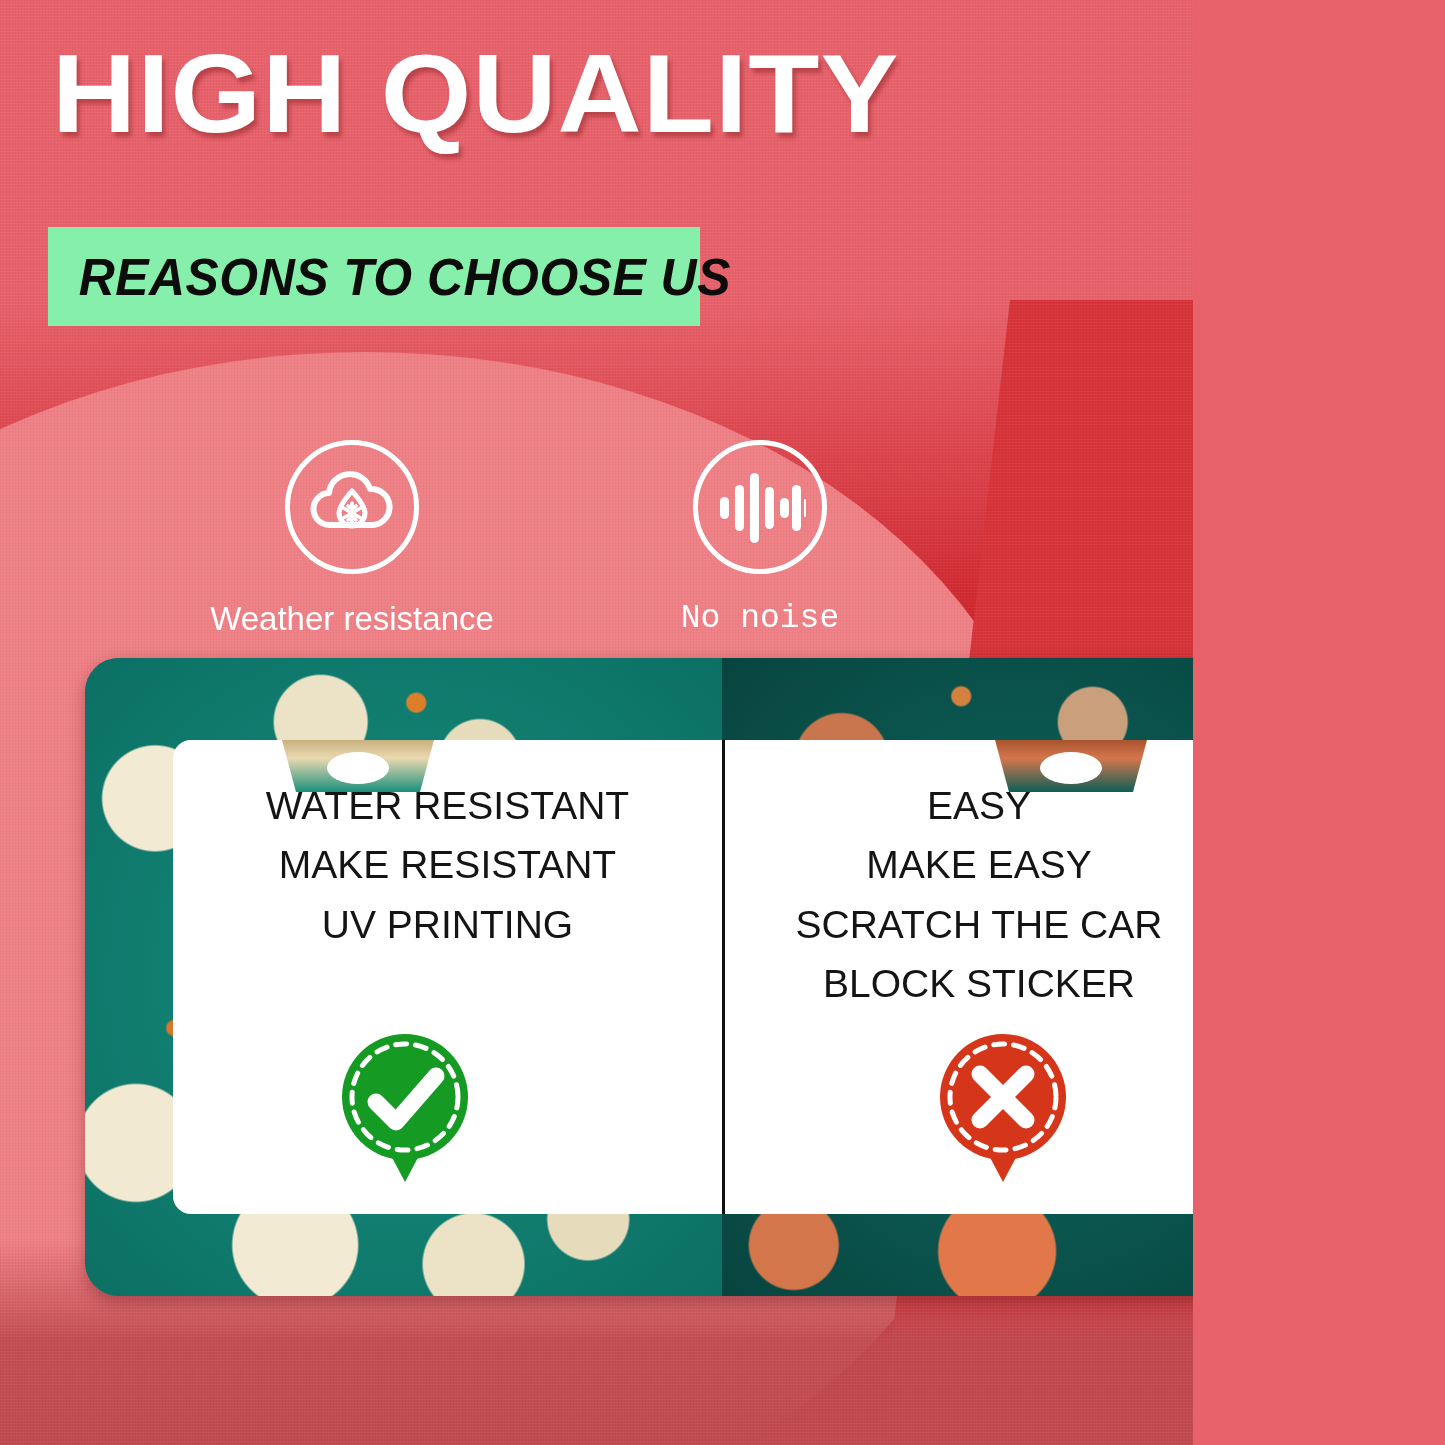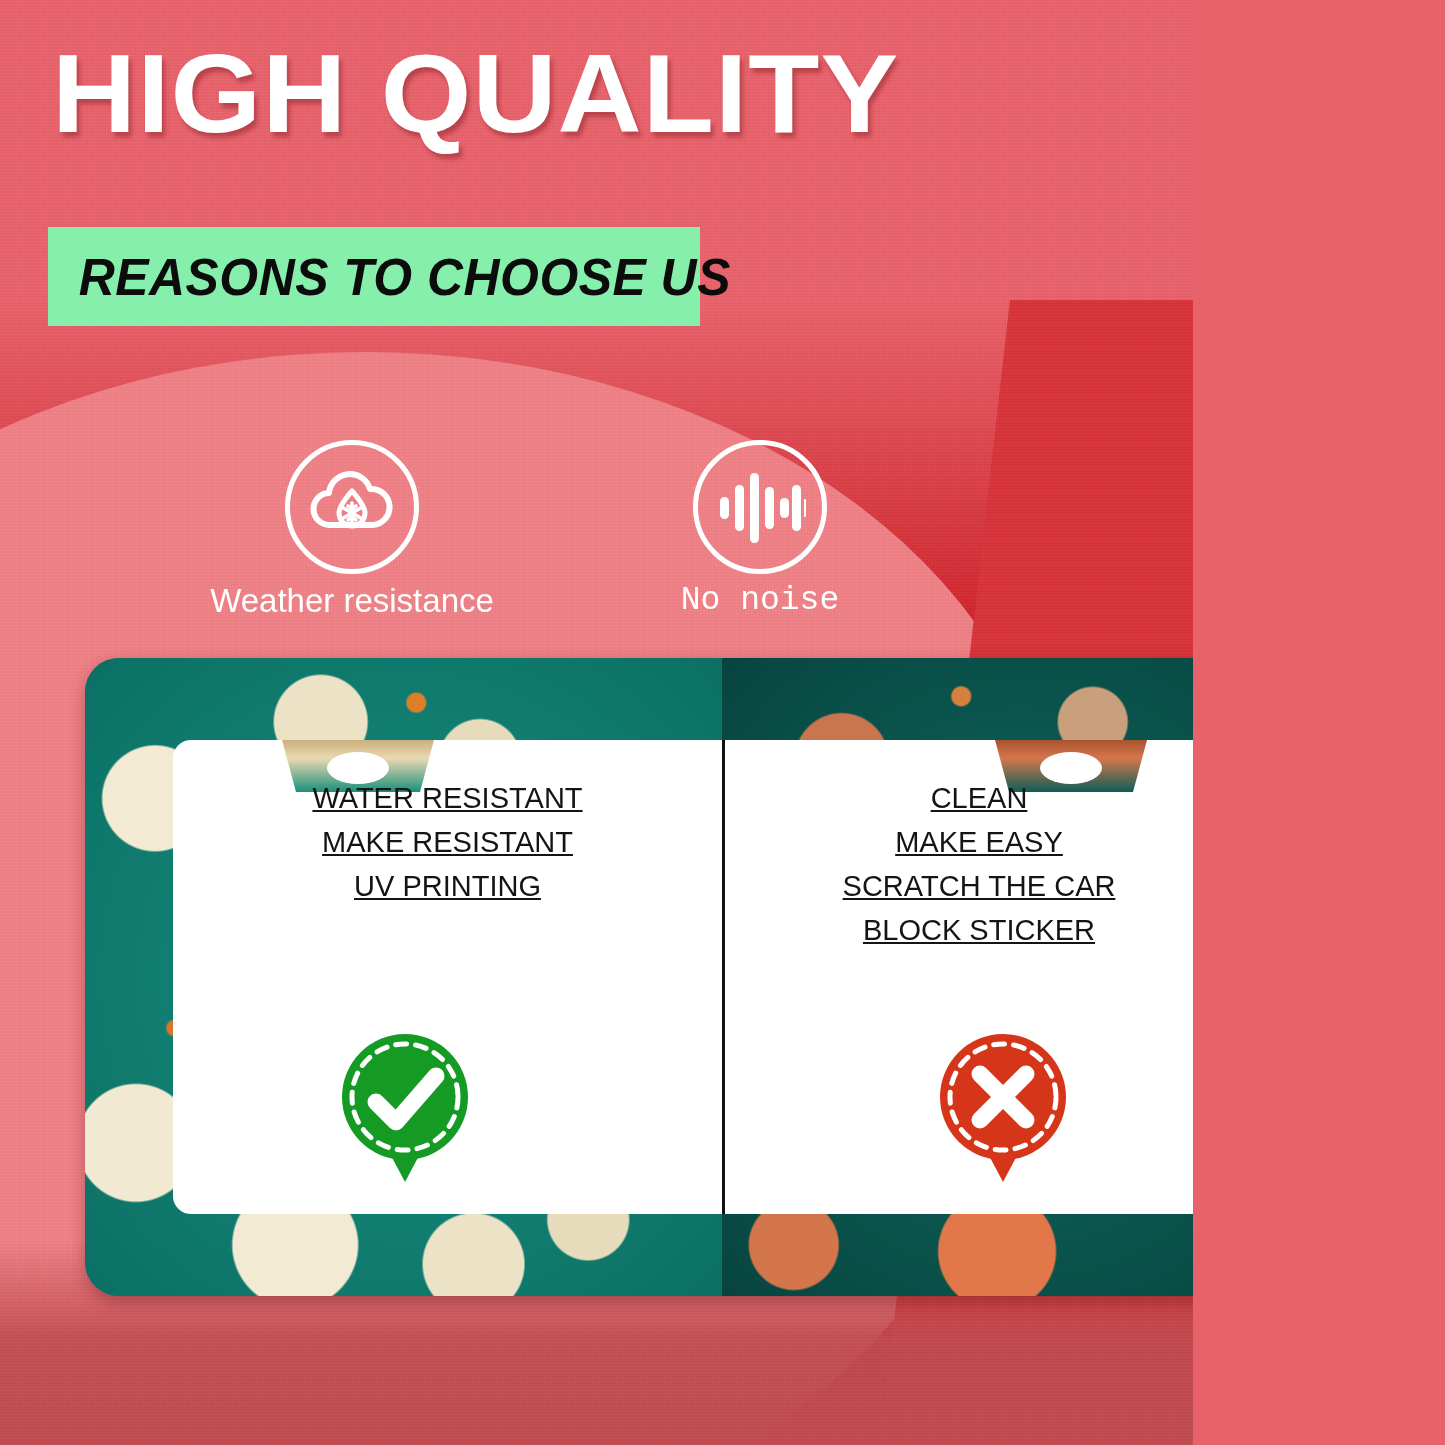--- a/index.html
+++ b/index.html
@@ -67,21 +67,21 @@
   .features{
     position:absolute;left:0;top:440px;width:1445px;height:200px;
   }
   .feature{position:absolute;text-align:center;}
   .feature .ring{
     width:134px;height:134px;border-radius:50%;
     border:5px solid #fff;box-sizing:border-box;
     margin:0 auto;position:relative;
   }
   .feature .flabel{
-    margin-top:8px;font-size:33px;color:#ffffff;white-space:nowrap;
+    margin-top:26px;font-size:33px;color:#ffffff;white-space:nowrap;
   }
   #feat-0{left:182px;top:0;width:340px;}
   #feat-1{left:620px;top:0;width:280px;font-family:Liberation Mono, monospace;}
   #feat-2{left:975px;top:0;width:340px;}
 
   .ring svg{position:absolute;left:50%;top:50%;transform:translate(-50%,-50%);}
 
   
   .plate-wrap{
     position:absolute;left:85px;top:658px;width:1235px;height:638px;
@@ -167,21 +167,21 @@
   
   .divider{
     position:absolute;left:637px;top:82px;width:3px;height:474px;background:#111111;
   }
 
   
   .panel{position:absolute;top:118px;text-align:center;}
   .panel-left{left:88px;width:549px;}
   .panel-right{left:640px;width:508px;}
   .panel li{
-    list-style:none;font-size:29px;color:#141414;line-height:1.52;white-space:nowrap;text-decoration:underline;
+    list-style:none;font-size:39px;color:#141414;line-height:1.52;white-space:nowrap;
   }
   .panel ul{margin:0;padding:0;}
 
   
   .badge{position:absolute;width:130px;height:152px;}
   .badge-left{left:340px;top:1032px;}
   .badge-right{left:938px;top:1032px;}
 </style>
 </head>
 <body>
@@ -269,21 +269,21 @@
     <div class="panel panel-left">
       <ul>
         <li>WATER RESISTANT</li>
         <li>MAKE RESISTANT</li>
         <li>UV PRINTING</li>
       </ul>
     </div>
 
     <div class="panel panel-right">
       <ul>
-        <li>CLEAN</li>
+        <li>EASY</li>
         <li>MAKE EASY</li>
         <li>SCRATCH THE CAR</li>
         <li>BLOCK STICKER</li>
       </ul>
     </div>
 
   </div>
 
   <div class="badge badge-left">
     <svg width="130" height="152" viewBox="0 0 130 152" aria-hidden="true">

